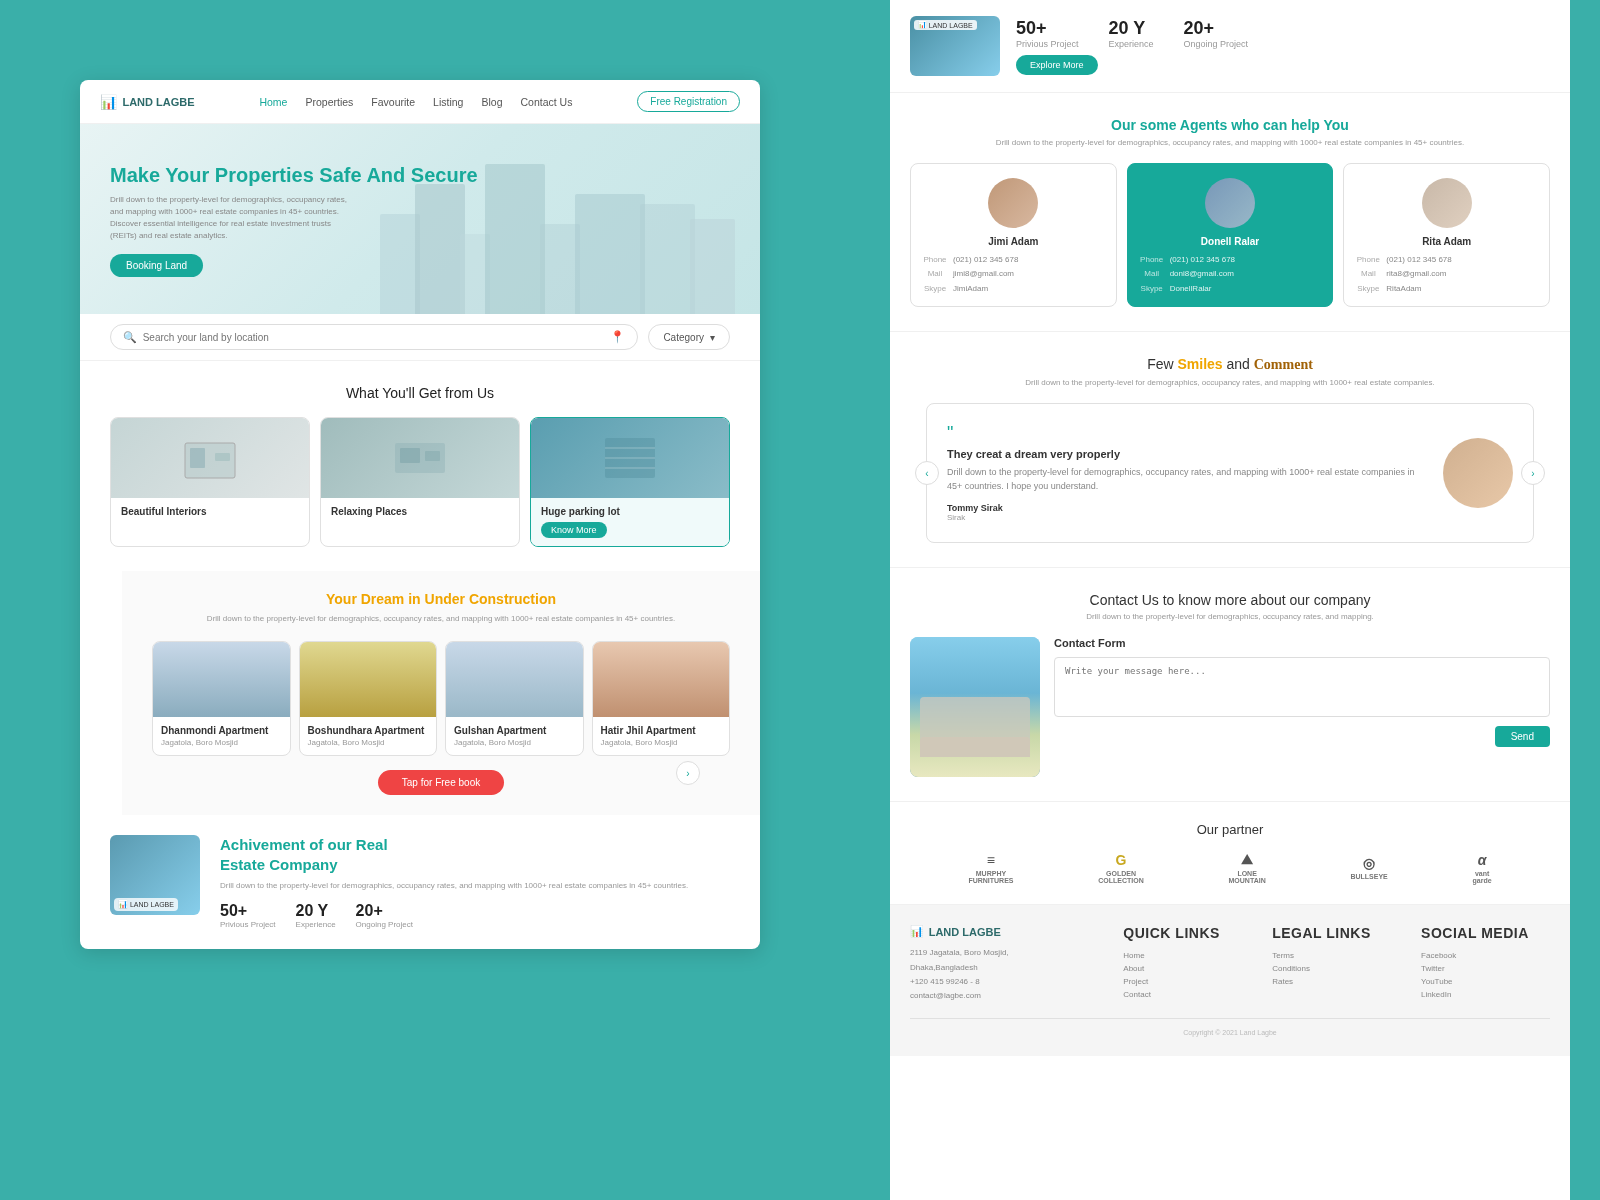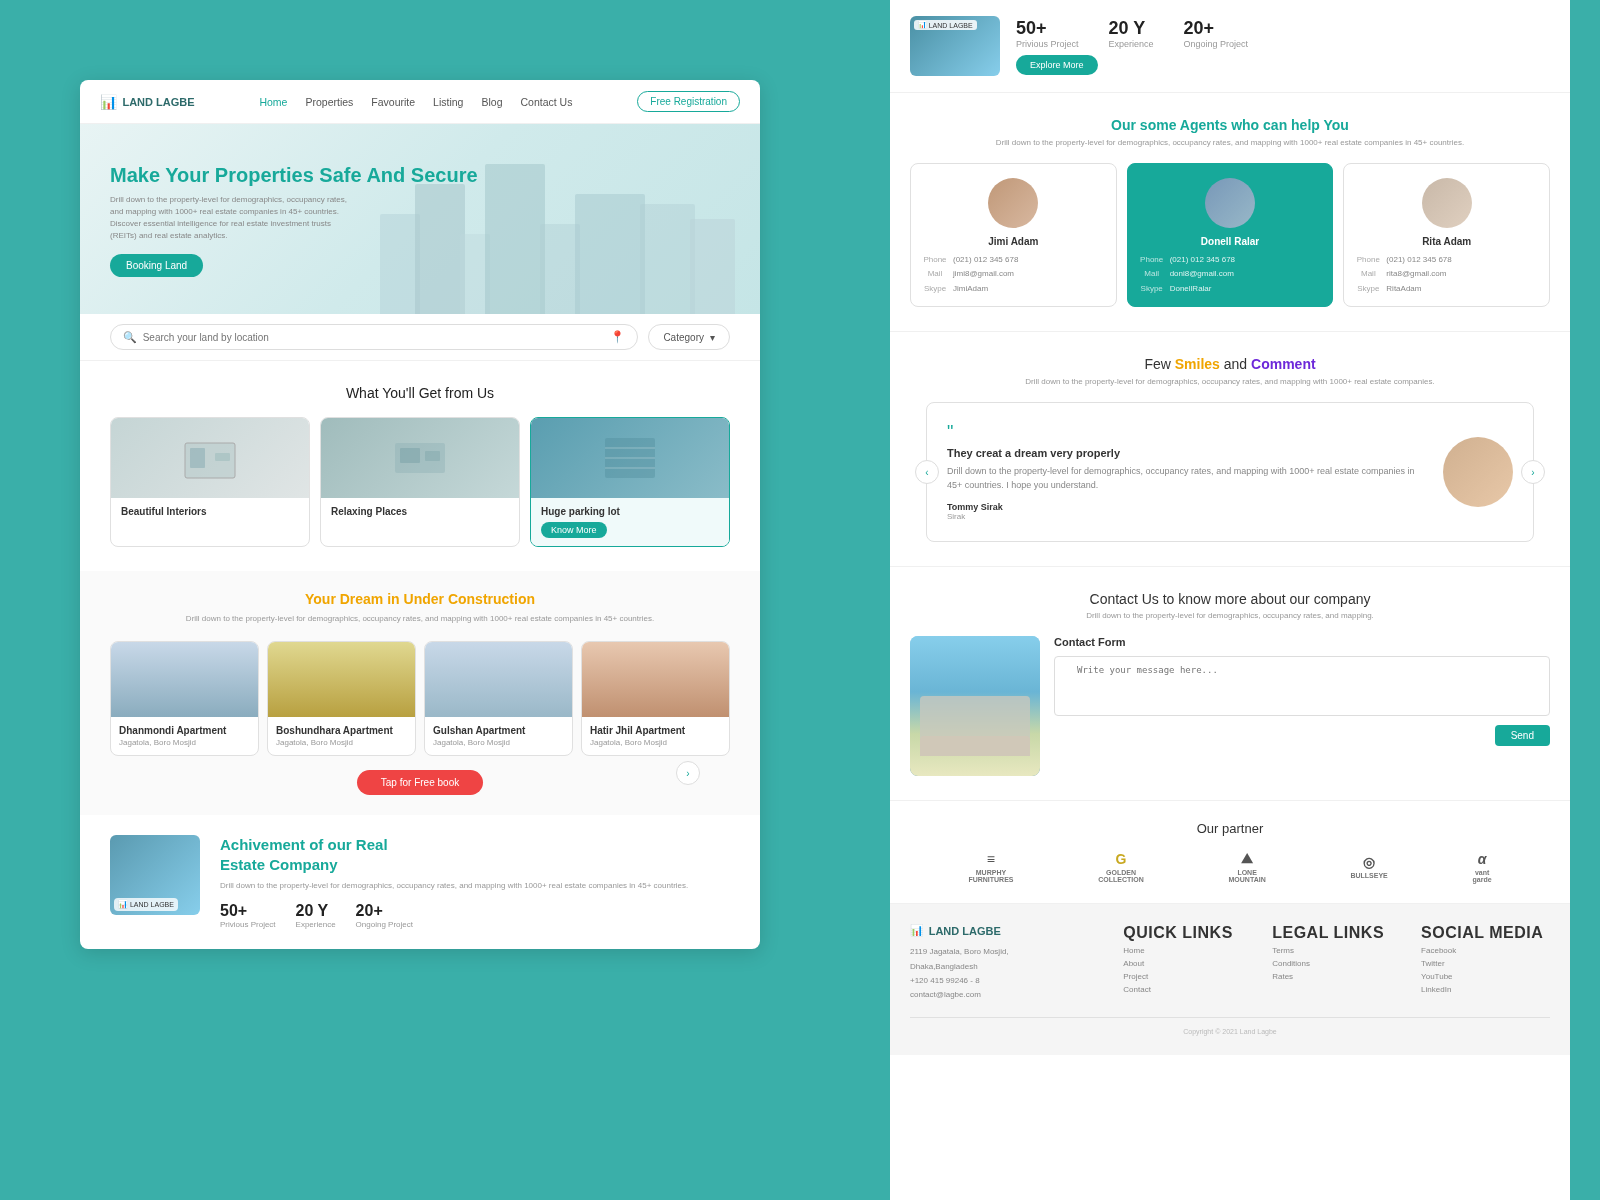--- a/index.html
+++ b/index.html
@@ -192,21 +192,21 @@
       background: #17a99a;
       color: #fff;
       border: none;
       border-radius: 12px;
       padding: 3px 10px;
       font-size: 9px;
       cursor: pointer;
     }
 
     
-    .dream-section { padding: 20px 30px; background: #fafafa; }
+    .dream-section { padding: 20px 30px; background: #fafafa; margin-left: 42px; }
     .dream-title {
       text-align: center;
       font-size: 14px;
       font-weight: 400;
       color: #222;
       margin-bottom: 6px;
     }
     .dream-title span { color: #f0a500; font-weight: 600; }
     .dream-subtitle {
       text-align: center;
@@ -417,21 +417,21 @@
 
     
     .testimonials-section { padding: 24px 20px; border-bottom: 1px solid #f0f0f0; }
     .test-title {
       text-align: center;
       font-size: 14px;
       font-weight: 400;
       margin-bottom: 4px;
     }
     .test-title .smiles { color: #f0a500; font-weight: 600; }
-    .test-title .comment { color: #6d28d9; font-weight: 600; }
+    .test-title .comment { color: #a16207; font-weight: 600; font-family: Liberation Serif, serif; }
     .test-subtitle {
       text-align: center;
       font-size: 8px;
       color: #999;
       margin-bottom: 14px;
       line-height: 1.5;
     }
     .test-card {
       border: 1px solid #e0e0e0;
       border-radius: 8px;
@@ -505,21 +505,21 @@
       border-radius: 4px;
       padding: 6px 10px;
       font-size: 9px;
       outline: none;
       color: #555;
     }
     .form-textarea {
       width: 100%;
       border: 1px solid #ddd;
       border-radius: 4px;
-      padding: 8px 22px;
+      padding: 8px 10px;
       font-size: 9px;
       resize: none;
       height: 60px;
       outline: none;
       color: #555;
     }
     .send-btn {
       background: #17a99a;
       color: #fff;
       border: none;
@@ -563,21 +563,21 @@
       align-items: center;
       gap: 5px;
       font-size: 11px;
       font-weight: 700;
       color: #2d6a6a;
       margin-bottom: 8px;
     }
     .footer-brand-logo .logo-icon { color: #17a99a; }
     .footer-address { font-size: 8px; color: #888; line-height: 1.8; }
     .footer-col { flex: 1; }
-    .footer-col-title { font-size: 16px; font-weight: 700; color: #333; margin-bottom: 4px; letter-spacing: 0.5px; }
+    .footer-col-title { font-size: 14px; font-weight: 700; color: #333; margin-bottom: 10px; letter-spacing: 0.5px; }
     .footer-link { display: block; font-size: 8px; color: #888; text-decoration: none; margin-bottom: 4px; }
     .footer-bottom {
       text-align: center;
       font-size: 7px;
       color: #bbb;
       margin-top: 14px;
       padding-top: 10px;
       border-top: 1px solid #e0e0e0;
     }
   </style>

